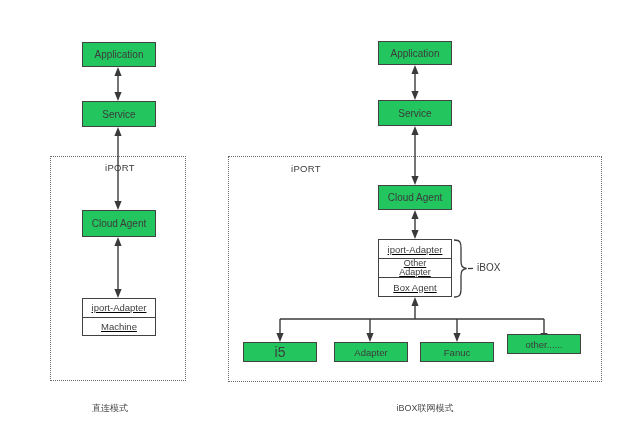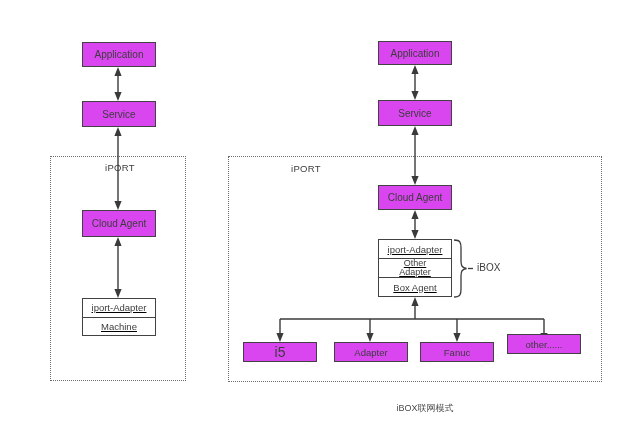--- a/index.html
+++ b/index.html
@@ -28,21 +28,21 @@
     margin-left: 48px;
   }
   svg.overlay {
     position: absolute;
     left: 0; top: 0;
     z-index: 1;
   }
   .node {
     position: absolute;
     border: 1.4px solid #424242;
-    background: #d946ef;
+    background: #22c55e;
     display: flex;
     align-items: center;
     justify-content: center;
     font-size: 10px;
     color: #3c3c3c;
     z-index: 2;
     box-sizing: border-box;
   }
   .stack {
     position: absolute;
@@ -150,20 +150,21 @@
     </g>
   </svg>
 
   <div class="node" style="left:82px; top:42px; width:74px; height:25px;">Application</div>
   <div class="node" style="left:82px; top:101px; width:74px; height:26px;">Service</div>
   <div class="node" style="left:82px; top:210px; width:74px; height:27px;">Cloud Agent</div>
   <div class="stack" style="left:82px; top:298px; width:74px; height:38px;">
     <div class="row">iport-Adapter</div>
     <div class="row">Machine</div>
   </div>
+  <div class="caption" style="left:40px; top:402px; width:140px;">直连模式</div>
 
   <div class="node" style="left:378px; top:41px; width:74px; height:24px;">Application</div>
   <div class="node" style="left:378px; top:100px; width:74px; height:26px;">Service</div>
   <div class="node" style="left:378px; top:185px; width:74px; height:25px;">Cloud Agent</div>
   <div class="stack" style="left:378px; top:239px; width:74px; height:58px;">
     <div class="row">iport-Adapter</div>
     <div class="row">
       <span class="wrap2">Other Adapter</span>
     </div>
     <div class="row">Box Agent</div>

